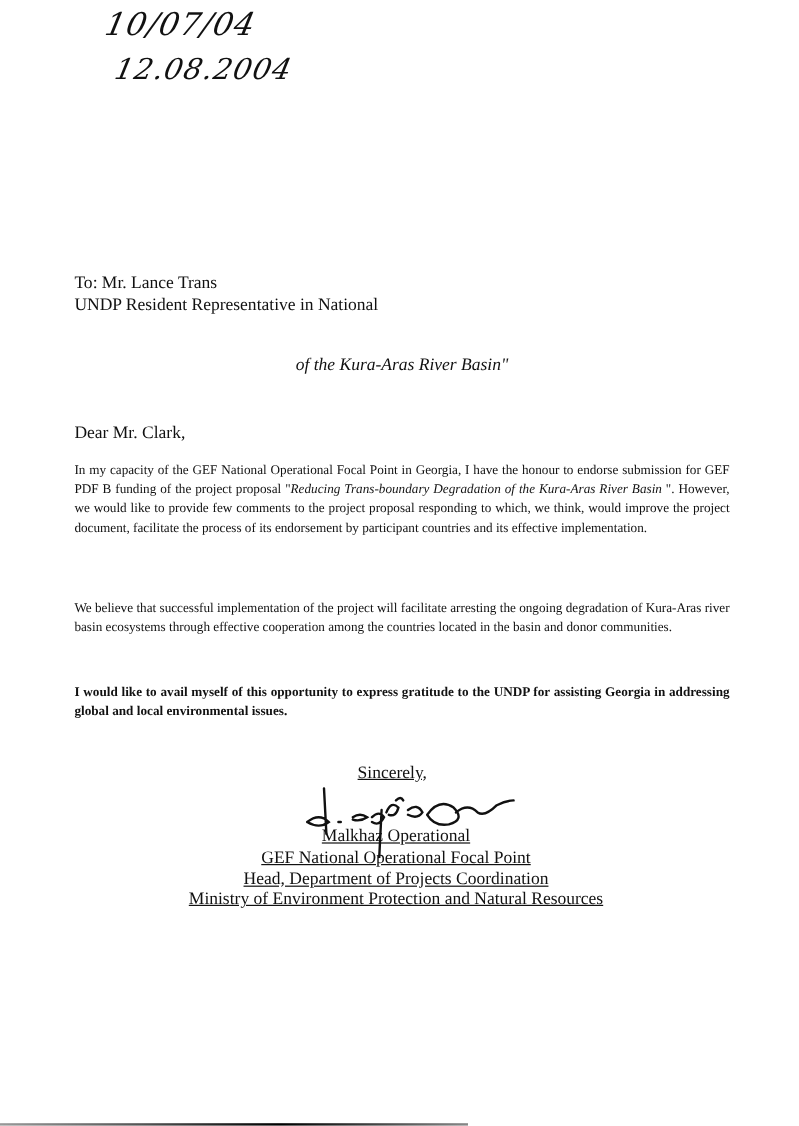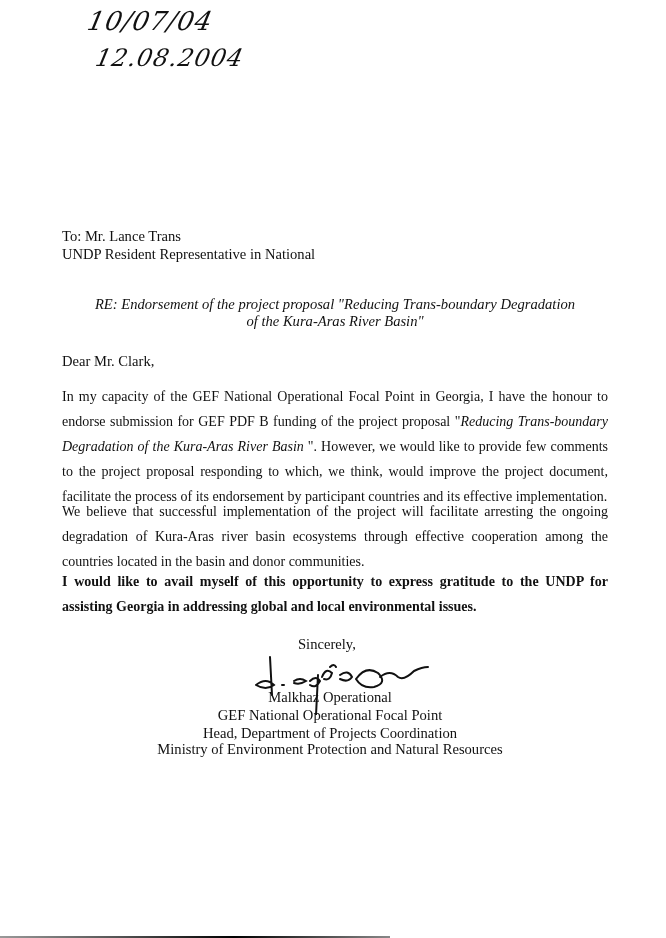--- a/index.html
+++ b/index.html
@@ -8,47 +8,46 @@
   .hand { position: absolute; font-family: "DejaVu Serif", serif; font-style: italic;
           font-size: 26px; color: #111; letter-spacing: 1px; transform: skewX(-12deg); }
   #hand1 { left: 88px; top: 6px; }
   #hand2 { left: 96px; top: 44px; font-size: 24px; }
   .line { position: absolute; left: 62px; font-size: 14.6px; line-height: 17.4px; white-space: nowrap; }
   #to1 { top: 228px; }
   #to2 { top: 246px; }
   .re { position: absolute; left: 62px; width: 546px; top: 296px; text-align: center;
         font-style: italic; font-size: 14.6px; line-height: 17.4px; }
   #salutation { top: 353px; }
-  .para { position: absolute; left: 62px; width: 546px; font-size: 14px; line-height: 25px;
+  .para { position: absolute; left: 62px; width: 546px; font-size: 11px; line-height: 16px;
           text-align: justify; }
   #p1 { top: 384px; }
   #p2 { top: 499px; }
   #p3 { top: 569px; font-weight: bold; }
   .para i { font-style: italic; }
-  .sig { position: absolute; left: 140px; width: 380px; text-align: center; font-size: 14.6px; line-height: 17.4px; }
+  .sig { position: absolute; left: 140px; width: 380px; text-align: center; font-size: 14.6px; line-height: 17.4px; text-decoration: underline; }
   #closing { top: 636px; left: 298px; width: auto; text-align: left; }
   #signature-mark { position: absolute; left: 252px; top: 655px; width: 185px; height: 60px; }
   #signer-name { top: 689px; }
   #signer-title1 { top: 707px; }
   #signer-title2 { top: 725px; }
   #signer-title3 { top: 741px; }
   #bottom-rule { position: absolute; left: 0; top: 936px; width: 390px; height: 2px;
                  background: linear-gradient(90deg,#999 0%, #555 30%, #000 60%, #888 100%); }
 </style>
 </head>
 <body>
 
 <div class="hand" id="hand1">10/07/04</div>
 <div class="hand" id="hand2">12.08.2004</div>
 
 <div class="line" id="to1">To: Mr. Lance Trans</div>
 <div class="line" id="to2">UNDP Resident Representative in National</div>
 
 <div class="re">
-  <div>RE: Endorsement of the project proposal "Reducing Trans-boundary Degradation</div>
   <div>of the Kura-Aras River Basin"</div>
 </div>
 
 <div class="line" id="salutation">Dear Mr. Clark,</div>
 
 <div class="para" id="p1"><span>In my capacity of the GEF National Operational Focal Point in Georgia, I have the honour to endorse submission for GEF PDF B funding of the project proposal "</span><i>Reducing Trans-boundary Degradation of the Kura-Aras River Basin</i><span> ". However, we would like to provide few comments to the project proposal responding to which, we think, would improve the project document, facilitate the process of its endorsement by participant countries and its effective implementation.</span></div>
 
 <div class="para" id="p2">We believe that successful implementation of the project will facilitate arresting the ongoing degradation of Kura-Aras river basin ecosystems through effective cooperation among the countries located in the basin and donor communities.</div>
 <div class="para" id="p3">I would like to avail myself of this opportunity to express gratitude to the UNDP for assisting Georgia in addressing global and local environmental issues.</div>
 

